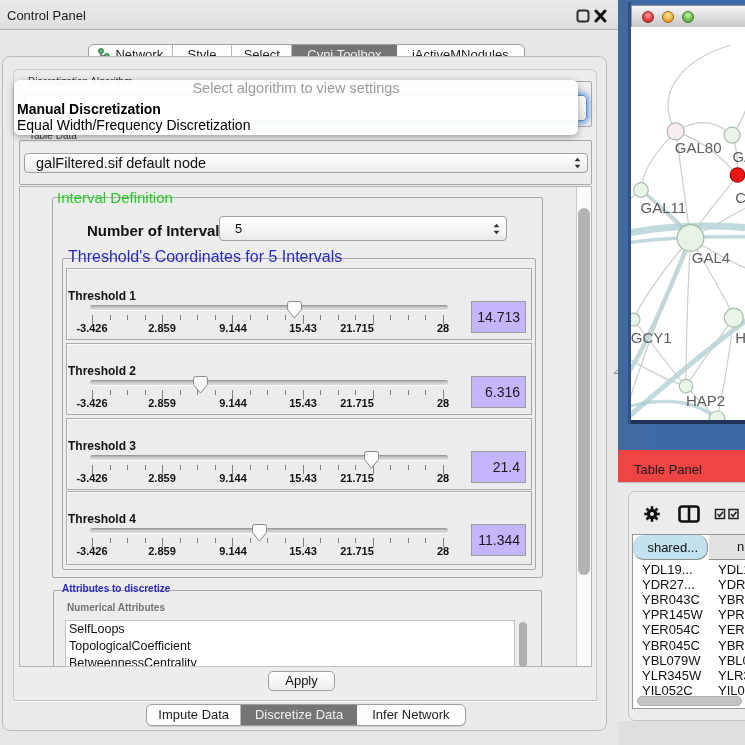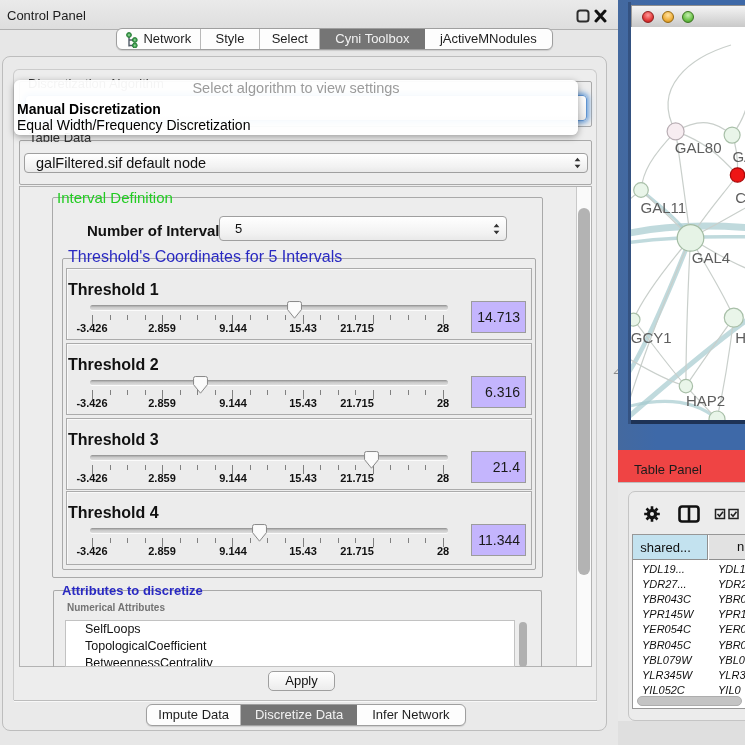--- a/index.html
+++ b/index.html
@@ -17,46 +17,46 @@
 .tabbar { border:1px solid #9f9f9f; background:#fdfdfd; border-radius:6px; overflow:hidden; display:flex; box-shadow:0 1px 1px rgba(0,0,0,0.12); }
 .tabbar .tab { font-size:13px; color:#1e1e1e; text-align:center; line-height:20px; height:100%; border-right:1px solid #b9b9b9; display:flex; align-items:center; justify-content:center; }
 .tabbar .tab:last-child { border-right:none; }
 .tabbar .sel { background:#757575; color:#f2f2f2; border-right:none; }
 
 
 #panelA { left:2px; top:56px; width:605px; height:675px; background:#eaeaea; border:1px solid #bdbdbd; border-radius:8px; }
 #panelB { left:13px; top:69px; width:584px; height:631px; background:#ededed; border:1px solid #cccccc; border-radius:6px 6px 0 0; border-bottom:none; }
 
 .group { position:absolute; border:1px solid #a9a9a9; border-radius:2px; }
-.gtitle { position:absolute; font-size:13px; background:transparent; padding:0 2px; }
+.gtitle { position:absolute; font-size:10px; background:transparent; padding:0 2px; }
 
 
 .combo { position:absolute; background:linear-gradient(#ffffff,#f2f2f2 70%,#e9e9e9); border:1px solid #9f9f9f; border-radius:4px; font-size:13px; color:#111; }
 .combo .ar { position:absolute; right:6px; top:50%; transform:translateY(-50%); width:7px; }
 
 
 .tpanel { position:absolute; left:66px; width:466px; height:72px; background:#ececec; border:1px solid #ababab; box-shadow:inset 1px 1px 0 rgba(255,255,255,0.7); }
-.tpanel .tlab { position:absolute; left:1px; top:12px; font-size:16px; font-weight:bold; color:#111; letter-spacing:0; }
+.tpanel .tlab { position:absolute; left:1px; top:20px; font-size:12px; font-weight:bold; color:#111; letter-spacing:0; }
 .track { position:absolute; left:23px; top:36px; width:358px; height:5px; border-radius:3px; background:linear-gradient(#8d8d8d,#c9c9c9 45%,#dedede); box-shadow:0 1px 0 rgba(255,255,255,0.8); }
 .tickmin { position:absolute; left:25px; top:46px; width:353px; height:5px; background:repeating-linear-gradient(90deg,#808080 0,#808080 1px,transparent 1px,transparent 17.55px); }
 .tickmaj { position:absolute; left:25px; top:46px; width:353px; height:9px; background:repeating-linear-gradient(90deg,#808080 0,#808080 1px,transparent 1px,transparent 70.2px); }
 .tl { position:absolute; top:53px; transform:translateX(-50%); font-size:11px; font-weight:bold; color:#111; }
 .tl1 { left:25px; } .tl2 { left:95px; } .tl3 { left:166px; } .tl4 { left:236px; } .tl5 { left:290px; } .tl6 { left:376px; }
 .vbox { position:absolute; left:404px; top:32px; width:55px; height:32px; background:#c4b5fd; border:1px solid #9c9c9c; font-size:14px; color:#1a1a1a; text-align:right; padding-right:5px; line-height:30px; }
 .thumb { position:absolute; top:32px; width:15px; height:18px; }
 
 
 .sbthumb { position:absolute; background:#b3b3b3; border-radius:6px; }
 
 
 .btn { position:absolute; background:linear-gradient(#ffffff,#ececec); border:1px solid #9f9f9f; border-radius:5px; font-size:13px; color:#111; text-align:center; }
 
 
 #numlist { left:65px; top:620px; width:450px; height:47px; background:#ffffff; border:1px solid #c2c2c2; overflow:hidden; font-size:12.5px; color:#111; }
-#numlist div { padding-left:19px; height:17.2px; line-height:17.2px; }
+#numlist div { padding-left:3px; height:17.2px; line-height:17.2px; }
 
 
 #popup { left:14px; top:80px; width:564px; height:55px; background:rgba(255,255,255,0.95); border-radius:6px; box-shadow:0 2px 7px rgba(0,0,0,0.35); z-index:50; }
 #popup .hint { position:absolute; left:0; right:0; top:0px; text-align:center; font-size:14.5px; color:#9b9b9b; }
 #popup .it1 { position:absolute; left:3px; top:21px; font-size:14px; font-weight:bold; color:#000; }
 #popup .it2 { position:absolute; left:3px; top:37px; font-size:14px; color:#000; }
 
 
 #desktop { left:618px; top:0; width:127px; height:455px; background:linear-gradient(90deg,#44699f,#3e69a8 30%); }
 #netwin { left:631px; top:5px; width:114px; height:419px; }
@@ -64,39 +64,39 @@
 .light { position:absolute; top:5px; width:12px; height:12px; border-radius:50%; }
 #netcontent { left:0; top:22px; width:114px; height:393px; background:#ffffff; overflow:hidden; }
 #netbottom { left:0; top:415px; width:114px; height:4px; background:#1e3356; }
 
 #tpTitle { left:618px; top:450px; width:127px; height:33px; background:#ef4444; border-bottom:1px solid #bdbdbd; }
 #tpTitle .t { position:absolute; left:16px; top:12px; font-size:13px; color:#1c1c1c; }
 #tpPanel { left:628px; top:491px; width:130px; height:230px; background:#ececec; border:1px solid #c5c5c5; border-radius:7px; }
 #tpTable { left:632px; top:534px; width:113px; height:175px; background:#ffffff; border:1px solid #979797; border-right:none; overflow:hidden; }
 .th1 { position:absolute; left:0; top:0; width:75px; height:25px; background:#c3e2ef; border-right:1px solid #8f8f8f; border-bottom:1px solid #8f8f8f; font-size:13px; color:#111; text-align:center; line-height:25px; }
 .th2 { position:absolute; left:76px; top:0; width:37px; height:25px; background:#e2e2e2; border-bottom:1px solid #8f8f8f; font-size:13px; color:#111; }
-.trow { position:absolute; left:0; width:94px; height:15px; line-height:15px; font-size:11px; color:#111;font-style:italic; }
+.trow { position:absolute; left:0; width:94px; height:15px; line-height:15px; font-size:13px; color:#111; }
 .trow span.c1 { position:absolute; left:9px; top:0; }
 .trow span.c2 { position:absolute; left:85px; top:0; }
 </style>
 </head>
 <body>
 <div id="app">
 
   <div class="abs" id="leftbg"></div>
   <div class="abs" id="titlebar">
       <span class="t">Control Panel</span>
     </div>
 
   <svg class="abs" style="left:576px;top:9px;" width="36" height="14" viewBox="0 0 36 14">
     <rect x="1.5" y="1.5" width="11" height="11" rx="2.5" fill="none" stroke="#2d2d2d" stroke-width="2"></rect>
     <path d="M20 2 L29 12 M29 2 L20 12" stroke="#111" stroke-width="3" stroke-linecap="round"></path>
   </svg>
 
-  <div class="abs tabbar" style="left:88px;top:28px;width:437px;height:22px;margin-left:28px;">
+  <div class="abs tabbar" style="left:88px;top:44px;width:437px;height:22px;">
     <div class="tab" style="width:84px;">
       <svg width="14" height="17" viewBox="0 0 14 17" style="margin-right:4px;">
         <path d="M4 6 V15.5 M4 9 H9 M4 14.5 H9" stroke="#4f5a66" stroke-width="1.4" fill="none"></path>
         <circle cx="4" cy="4" r="2.4" fill="#44a455" stroke="#2a7c38"></circle>
         <circle cx="4" cy="4" r="1" fill="#8fd093"></circle>
         <circle cx="9.8" cy="9" r="2.4" fill="#44a455" stroke="#2a7c38"></circle>
         <circle cx="9.8" cy="9" r="0.9" fill="#8fd093"></circle>
         <circle cx="9.8" cy="14.5" r="2.4" fill="#44a455" stroke="#2a7c38"></circle>
         <circle cx="9.8" cy="14.5" r="0.9" fill="#8fd093"></circle>
       </svg>
@@ -335,21 +335,21 @@
 
     <g stroke="#222" fill="none">
       <rect x="72.5" y="4.5" width="9" height="9" stroke-width="1.5"></rect>
       <path d="M74.5 9 l2 2.2 3.5-4.5" stroke-width="1.6"></path>
       <rect x="86" y="4.5" width="9" height="9" stroke-width="1.5"></rect>
       <path d="M88 9 l2 2.2 3.5-4.5" stroke-width="1.6"></path>
     </g>
   </svg>
 
   <div class="abs" id="tpTable">
-    <div class="th1" style="padding-right:9px;">shared...</div>
+    <div class="th1" style="text-align:right;padding-right:9px;border-radius:11px;">shared...</div>
     <div class="th2">
         <span style="position:absolute;left:28px;top:4px;">n</span>
       </div>
     <div class="trow" style="top:27.0px;">
         <span class="c1">YDL19...</span>
         <span class="c2">YDL1</span>
       </div>
     <div class="trow" style="top:42.1px;">
         <span class="c1">YDR27...</span>
         <span class="c2">YDR2</span>

